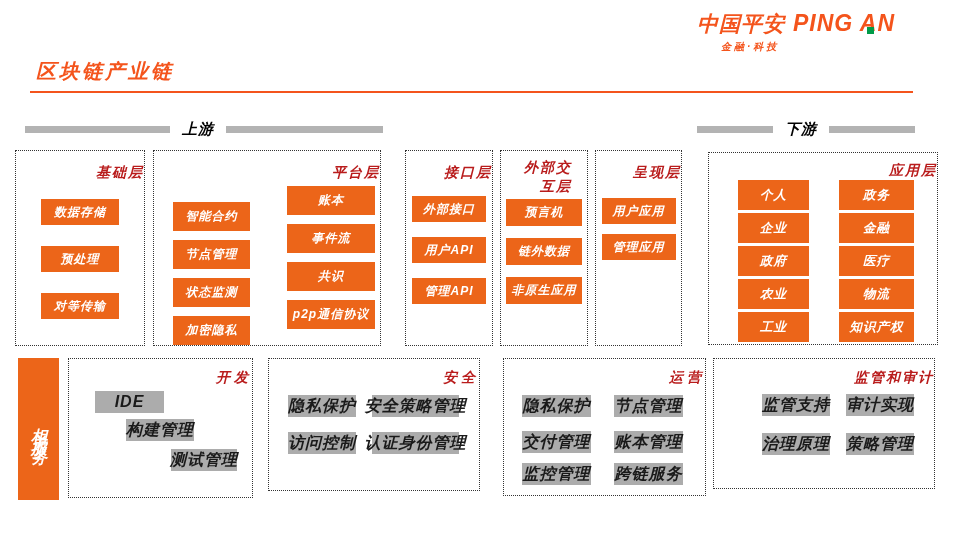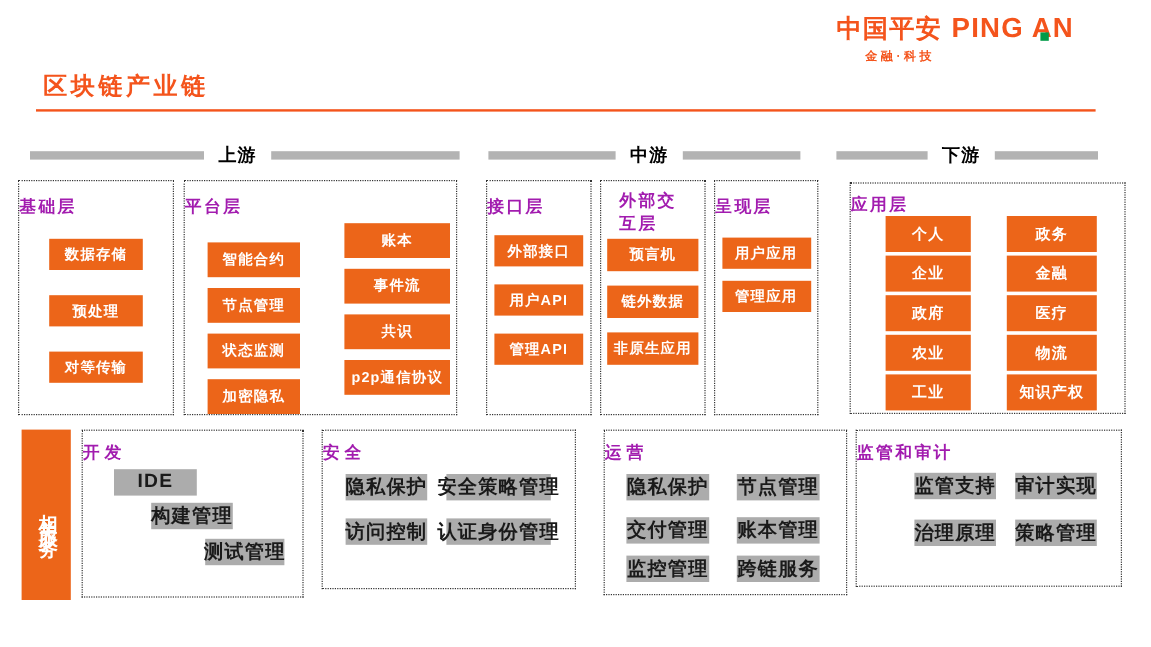--- a/index.html
+++ b/index.html
@@ -1,41 +1,41 @@
 <!DOCTYPE html>
 <html style="--accent: #EC6519; --brand: #F4541C; --bar: #B3B3B3; --graybox: #ACACAC; --green: #009B48; --border: #333333;"><head>
 <meta charset="utf-8">
 <style>
   :root{
     --accent:#EC6519; --brand:#F4541C; --bar:#B3B3B3;
     --graybox:#ACACAC; --green:#009B48; --border:#333333;
   }
   html,body{margin:0;padding:0;background:#fff;}
   body{font-family:"Liberation Sans", sans-serif;}
-  .slide{position:relative;width:951px;height:539px;background:#fff;overflow:hidden;}
+  .slide{position:relative;width:951px;height:539px;background:#fff;overflow:hidden;font-style:italic;}
 
   
   .logo{position:absolute;top:10px;right:56px;text-align:right;}
   .logo-row{position:relative;white-space:nowrap;}
   .logo-cn{font-size:21px;font-weight:700;color:var(--brand);letter-spacing:1px;}
   .logo-en{font-size:23px;font-weight:700;color:var(--brand);letter-spacing:1px;margin-left:8px;}
   .logo-green{position:absolute;width:7px;height:7px;background:var(--green);right:21px;top:17px;}
   .logo-sub{font-size:10px;color:var(--brand);letter-spacing:3px;text-align:left;padding-left:24px;margin-top:2px;font-weight:700;}
 
   .title{position:absolute;left:36px;top:58px;margin:0;font-size:20px;font-weight:700;color:var(--brand);letter-spacing:3px;}
   .title-rule{position:absolute;left:30px;top:91px;width:883px;height:2px;background:var(--brand);}
 
   
   .stream{position:absolute;top:120px;height:18px;display:flex;align-items:center;}
   .bar{height:7px;background:var(--bar);}
   .stream-label{font-size:15px;font-weight:700;color:#000;letter-spacing:1px;margin:0 12px;white-space:nowrap;}
 
   
   .panel{position:absolute;border:1px dotted var(--border);background:#fff;box-sizing:border-box;}
-  .panel-title{text-align:left;font-size:14px;font-weight:700;color:#a21caf;letter-spacing:2px;padding-top:12px;line-height:19px;margin:0 auto;}
+  .panel-title{text-align:right;font-size:14px;font-weight:700;color:#b91c1c;letter-spacing:2px;padding-top:12px;line-height:19px;margin:0 auto;}
   .pt8{padding-top:8px;} .pt7{padding-top:7px;}
   .wrap-title{width:56px;}
   .svc-title{letter-spacing:4px;padding-top:9px;}
   .ls2{letter-spacing:2px;}
 
   .cols{display:flex;justify-content:center;}
   .col{display:flex;flex-direction:column;}
 
   .obox{background:var(--accent);color:#fff;display:flex;align-items:center;justify-content:center;
         font-size:12px;font-weight:600;height:26px;letter-spacing:1px;white-space:nowrap;}
@@ -60,25 +60,20 @@
     </div>
     <div class="logo-sub">金融·科技</div>
   </div>
 
   <h1 class="title">区块链产业链</h1>
   <div class="title-rule"></div>
 
   <div class="stream" style="left:25px;width:358px;">
     <span class="bar" style="width:145px;"></span>
     <span class="stream-label">上游</span>
-    <span class="bar" style="flex:1;"></span>
-  </div>
-  <div class="stream" style="left:407px;width:260px;">
-    <span class="bar" style="width:106px;"></span>
-    <span class="stream-label">中游</span>
     <span class="bar" style="flex:1;"></span>
   </div>
   <div class="stream" style="left:697px;width:218px;">
     <span class="bar" style="width:76px;"></span>
     <span class="stream-label">下游</span>
     <span class="bar" style="flex:1;"></span>
   </div>
 
   <div class="panel" style="left:15px;top:150px;width:130px;height:196px;">
     <div class="panel-title">基础层</div>

